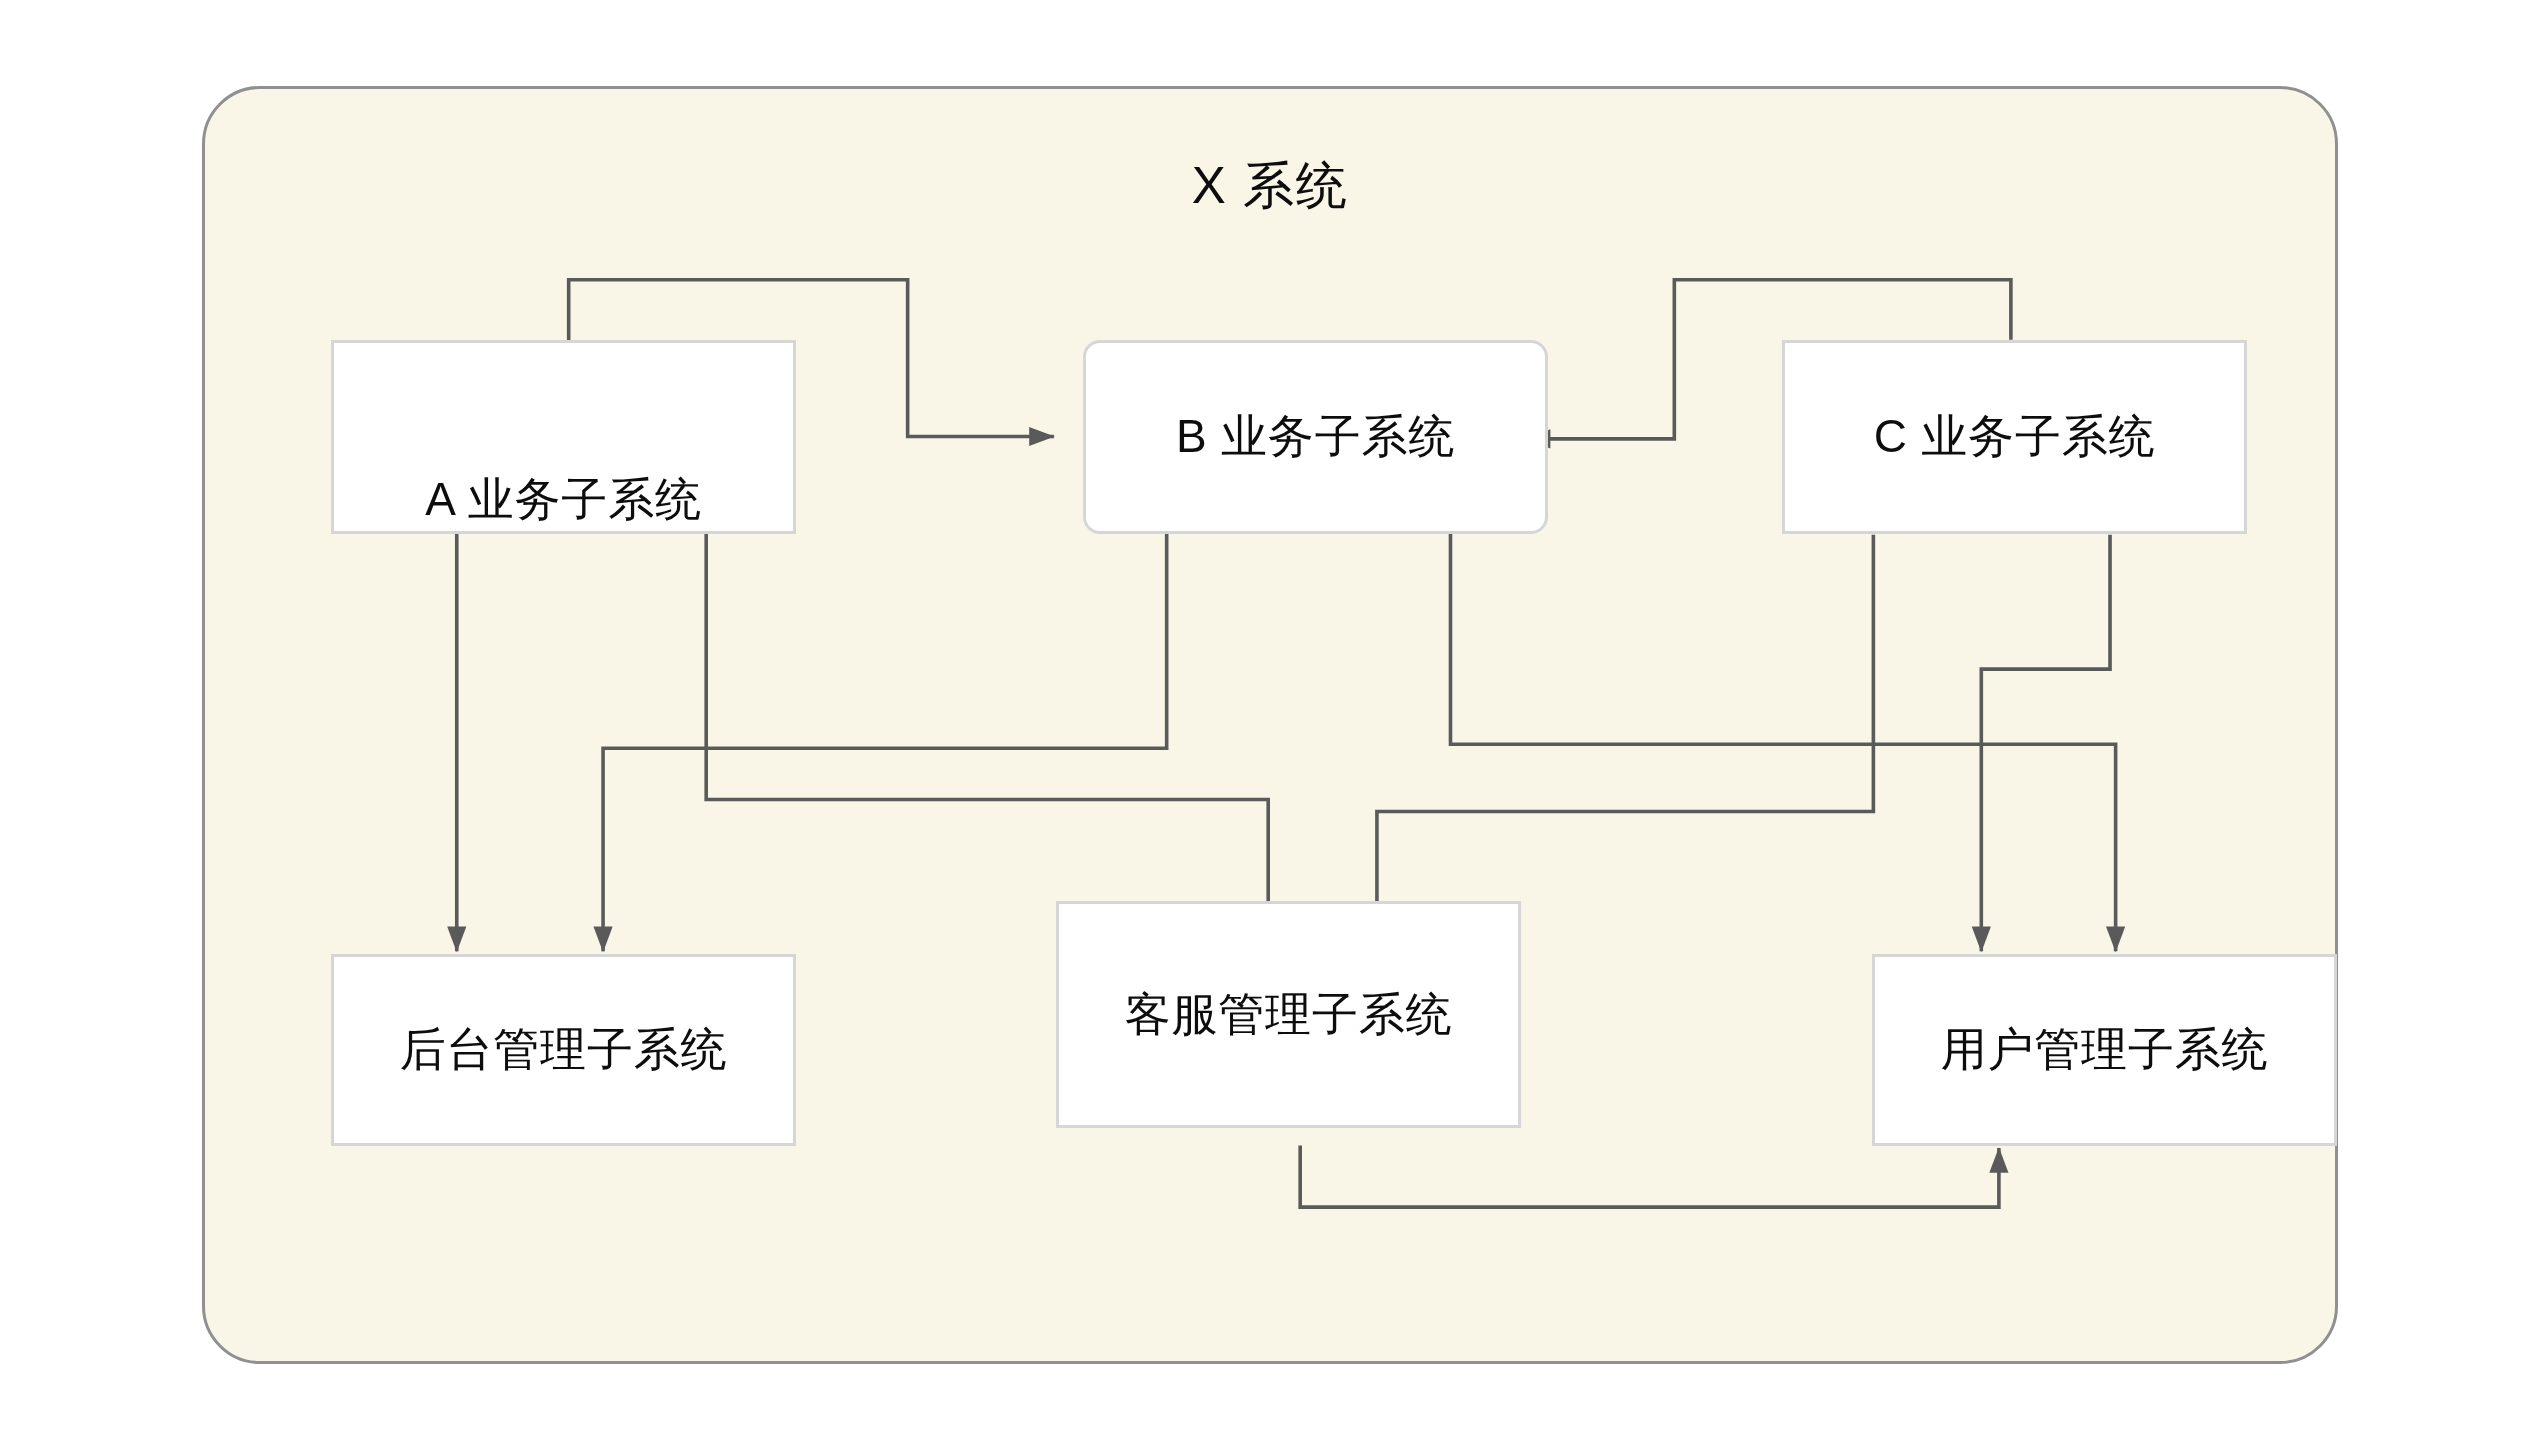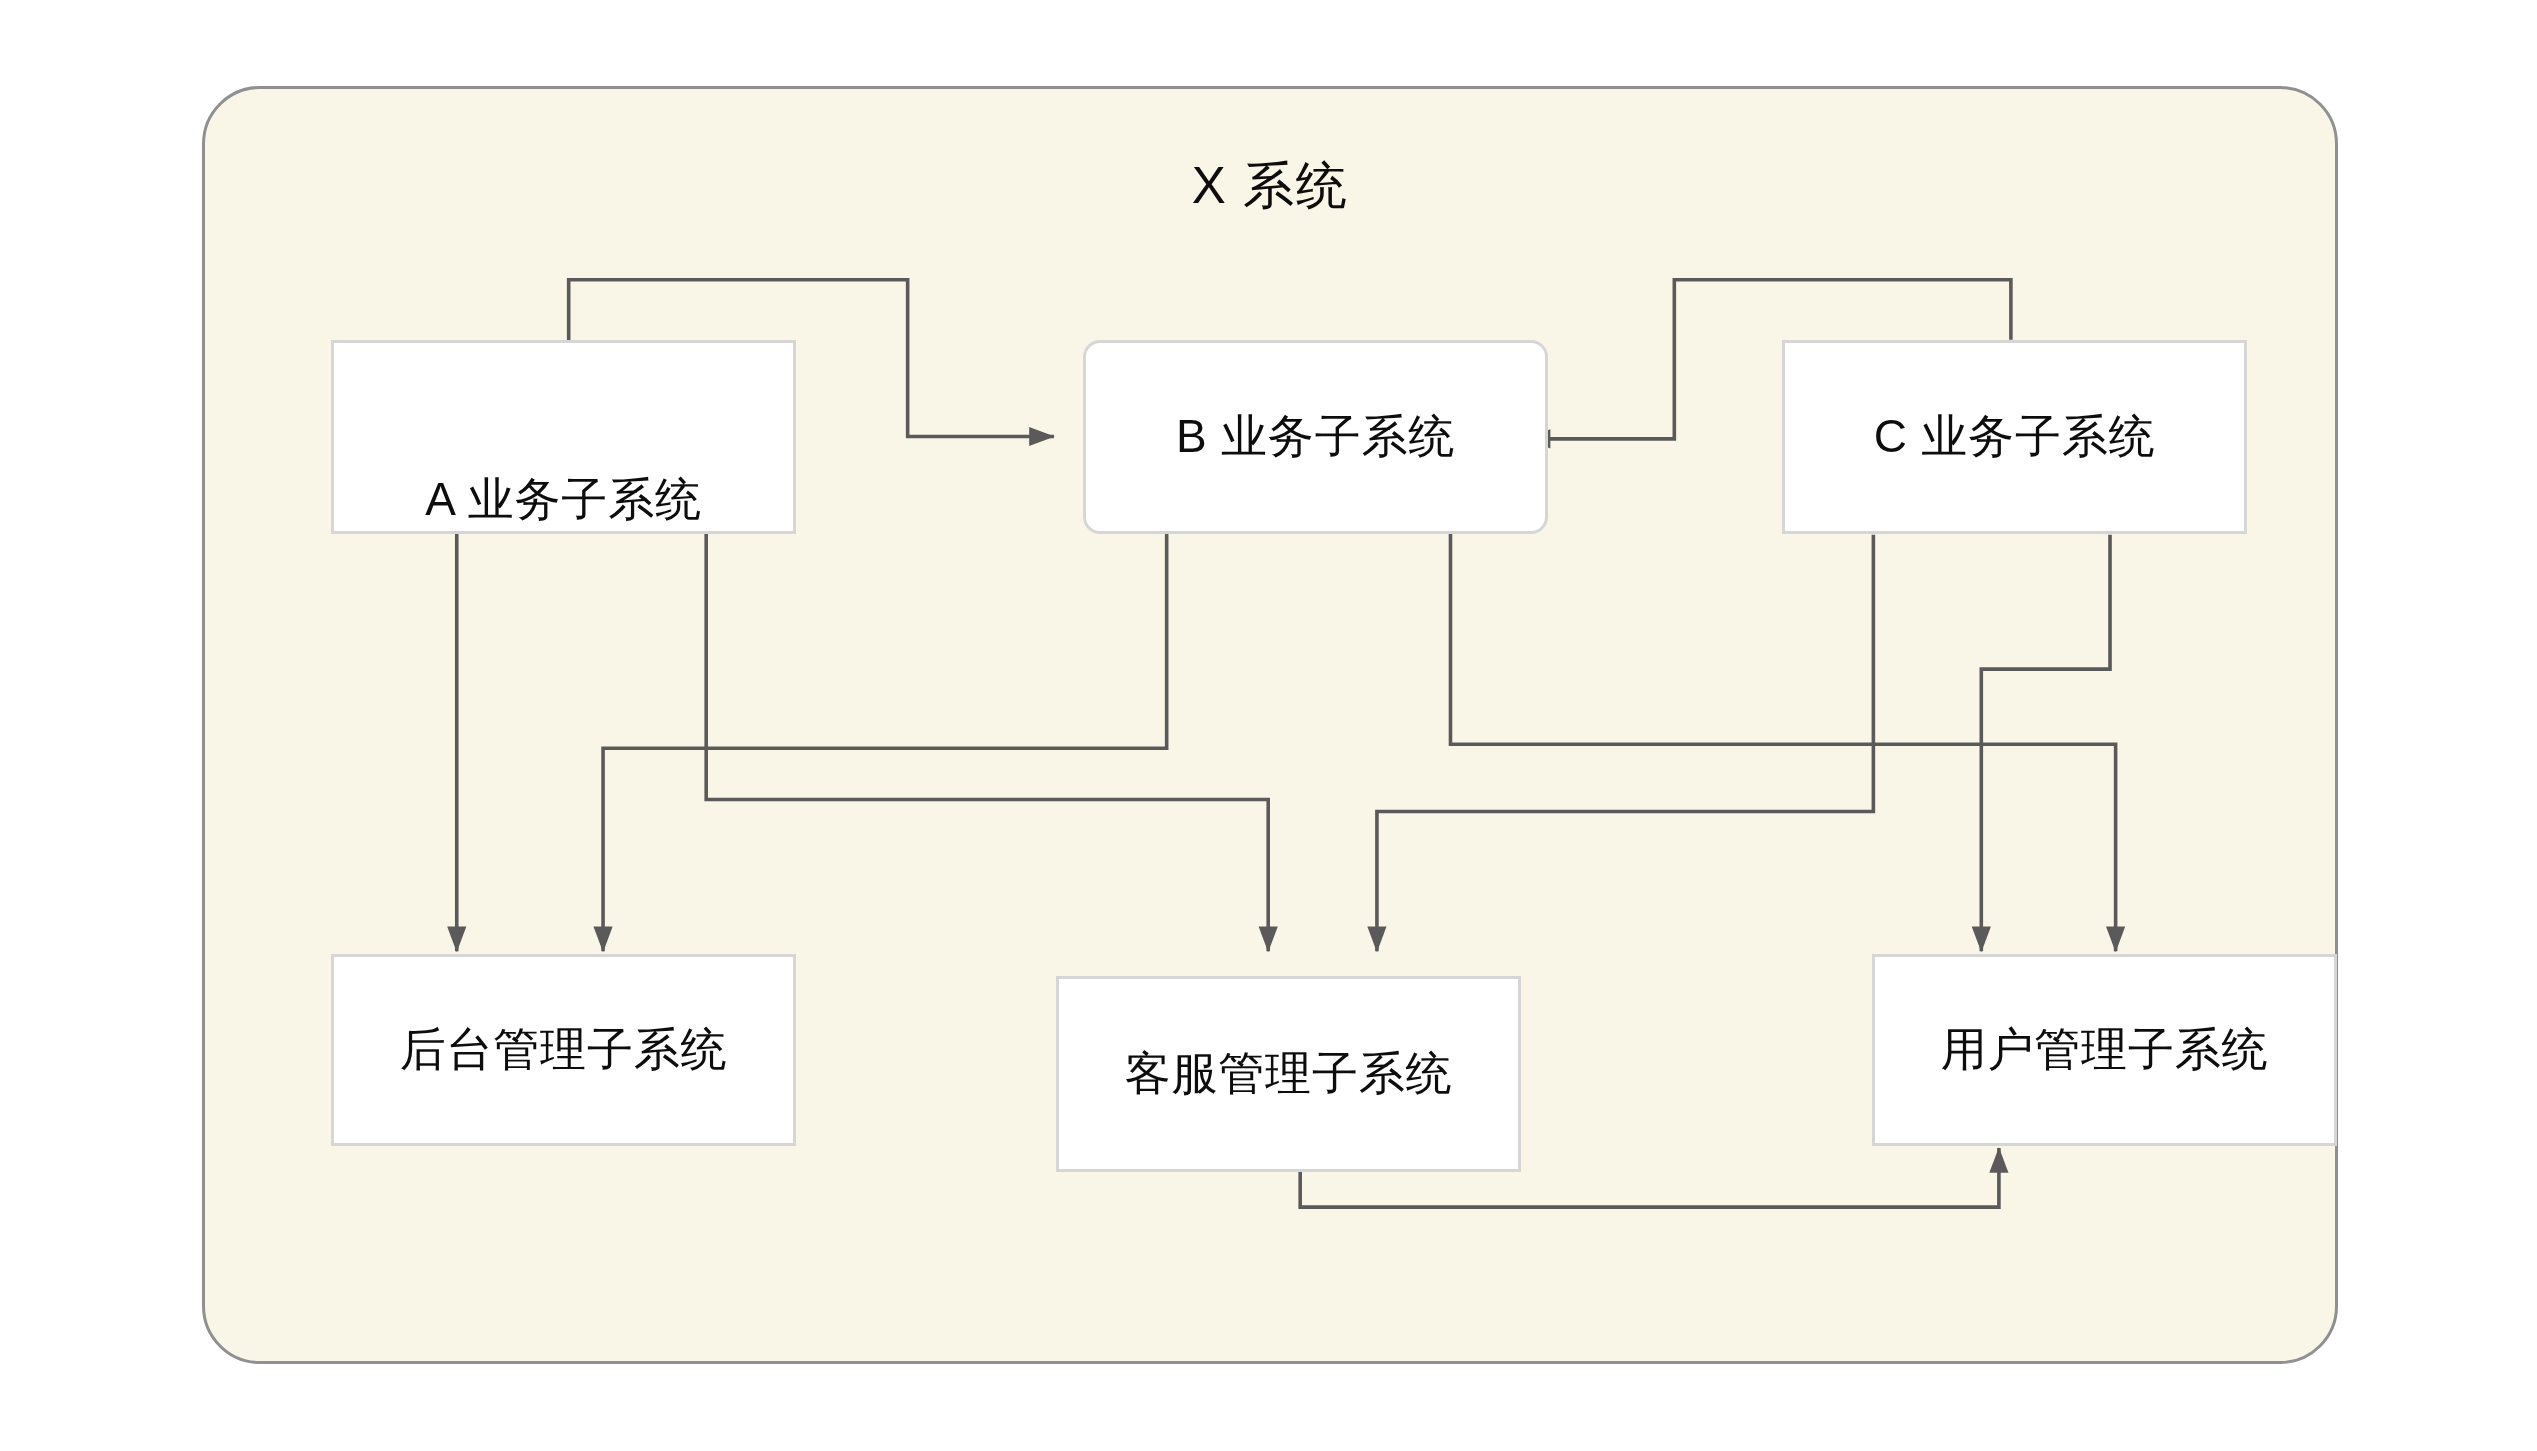--- a/index.html
+++ b/index.html
@@ -52,21 +52,21 @@
     justify-content: center;
     font-size: 46px;
     color: #0d0d0d;
     letter-spacing: 0.8px;
     white-space: nowrap;
   }
   .node-a       { left: 331px;  top: 340px; align-items: flex-end; }
   .node-b       { left: 1083px; top: 340px; border-radius: 17px; }
   .node-c       { left: 1782px; top: 340px; justify-content: center; }
   .node-backend { left: 331px;  top: 954px; height: 192px; }
-  .node-service { left: 1056px; top: 976px; height: 196px; justify-content: center; }
+  .node-service { left: 1056px; top: 901px; height: 227px; justify-content: center; }
   .node-user    { left: 1872px; top: 954px; height: 192px; }
   .edges-svg {
     position: absolute;
     left: 0;
     top: 0;
     width: 2538px;
     height: 1451px;
     pointer-events: none;
   }
   .edge {

